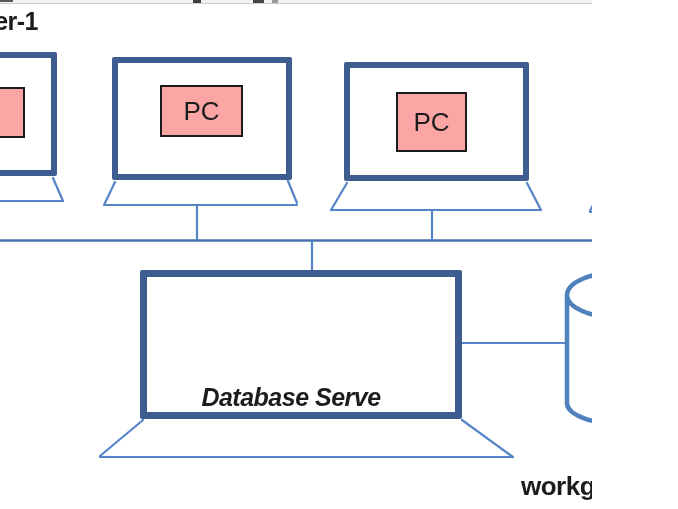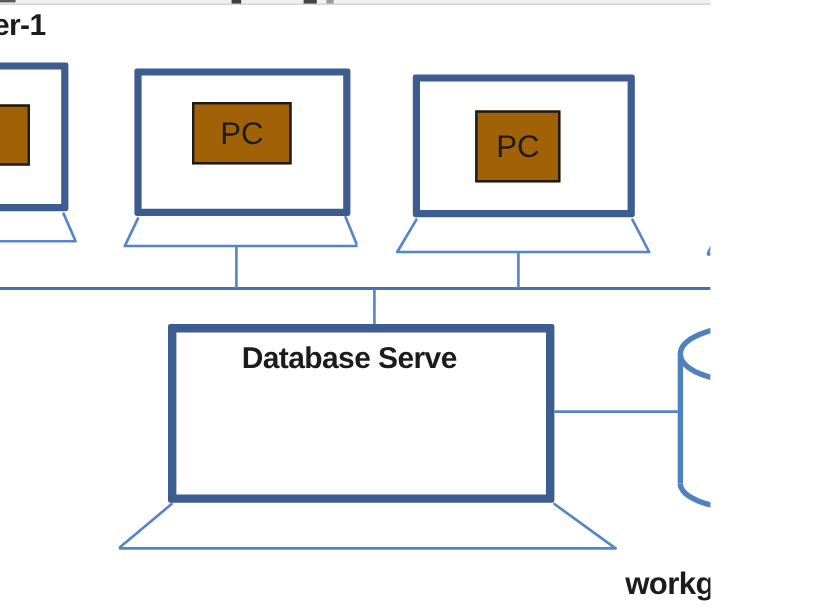--- a/index.html
+++ b/index.html
@@ -15,24 +15,24 @@
   .top-strip {
     position: absolute; left:0; top:0; width:678px; height:4px;
     background:#f0f0ef; border-bottom:1px solid #cfcfcf;
   }
   .strip-mark { position:absolute; top:0; }
   
   .screen {
     position:absolute; background:#ffffff;
     border:6px solid #3d5c8f; border-radius:2px;
   }
-  .screen.server { border-width:7px; display:flex; align-items:flex-start; justify-content:center; }
+  .screen.server { border-width:7px; display:flex; align-items:flex-end; justify-content:center;font-style:italic; }
   
   .pcbox {
-    position:absolute; background:#a16207;
+    position:absolute; background:#fca5a5;
     border:2.5px solid #1b1b1b;
     display:flex; align-items:center; justify-content:center;
     font-size:26px; color:#1c1c1c;
   }
   
   .lbl {
     position:absolute; color:#1c1c1c; font-weight:bold;
     font-size:25px; letter-spacing:-0.5px; line-height:1; white-space:nowrap;
   }
   .lbl.center { text-align:center; }

